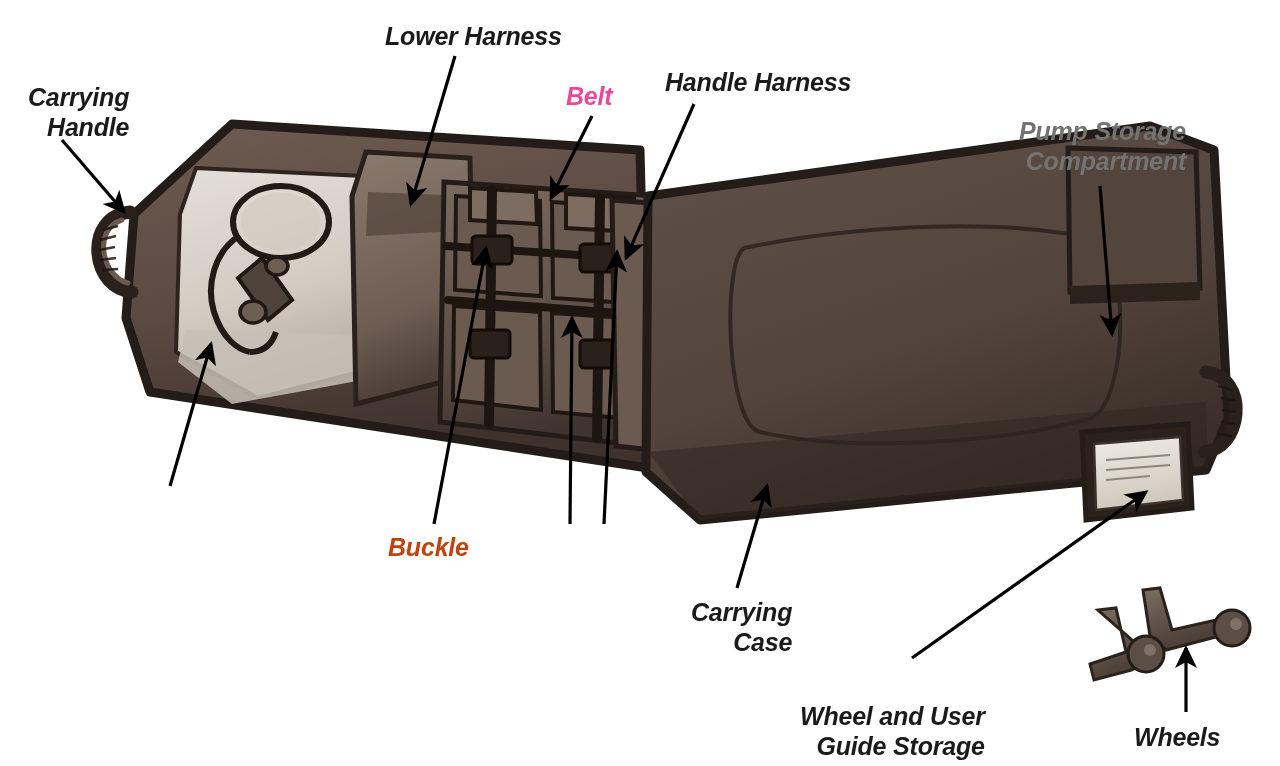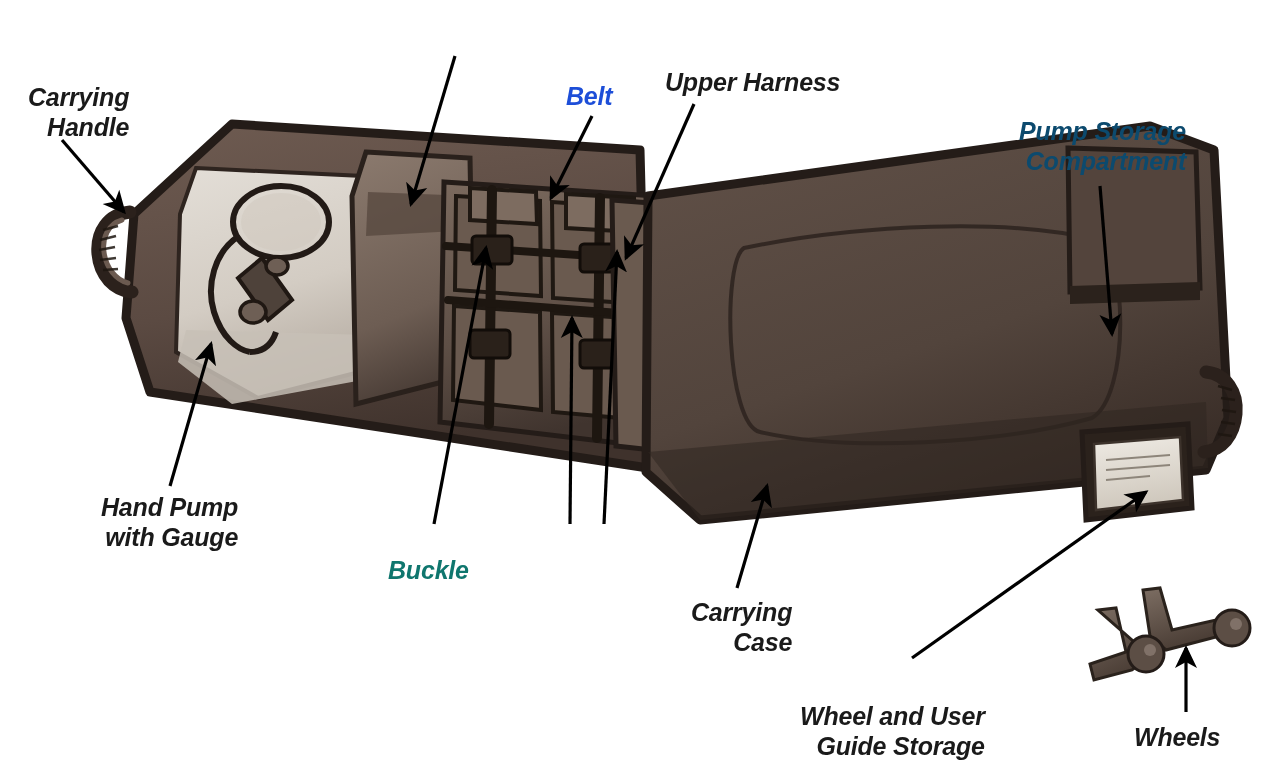--- a/index.html
+++ b/index.html
@@ -192,27 +192,26 @@
       <line x1="604" y1="524" x2="617" y2="252" stroke="#000000"></line>
       <line x1="737" y1="588" x2="767" y2="486" stroke="#000000"></line>
       <line x1="912" y1="658" x2="1146" y2="492" stroke="#000000"></line>
       <line x1="1186" y1="712" x2="1186" y2="648" stroke="#000000"></line>
     </g>
   </svg>
 
   <div id="labels">
     <div class="lbl l2" style="left: 28px; top: 82px; color: rgb(26, 26, 26);">Carrying
 Handle</div>
-    <div class="lbl" style="left: 566px; top: 82px; color: #1d4ed8;">Belt</div>
-    <div class="lbl" style="left: 665px; top: 68px; color: rgb(26, 26, 26);">Upper Harness</div>
-    <div class="lbl l2" style="left: 1019px; top: 116px; color: #0c4a6e;">Pump Storage
+    <div class="lbl" style="left: 385px; top: 22px; color: rgb(26, 26, 26);">Lower Harness</div>
+    <div class="lbl" style="left: 566px; top: 82px; color: #ec4899;">Belt</div>
+    <div class="lbl" style="left: 665px; top: 68px; color: rgb(26, 26, 26);">Handle Harness</div>
+    <div class="lbl l2" style="left: 1019px; top: 116px; color: #737373;">Pump Storage
 Compartment</div>
-    <div class="lbl l2" style="left: 101px; top: 492px; color: rgb(26, 26, 26);">Hand Pump
-with Gauge</div>
-    <div class="lbl" style="left: 388px; top: 556px; color: #0f766e;">Buckle</div>
+    <div class="lbl" style="left: 388px; top: 533px; color: #c2410c;">Buckle</div>
     <div class="lbl l2" style="left: 691px; top: 597px; color: rgb(26, 26, 26);">Carrying
 Case</div>
     <div class="lbl l2" style="left: 800px; top: 657px; color: rgb(26, 26, 26); margin-top: 44px;">Wheel and User
 Guide Storage
 Compartment</div>
     <div class="lbl" style="left: 1134px; top: 723px; color: rgb(26, 26, 26);">Wheels</div>
   </div>
 
 </div>
 

